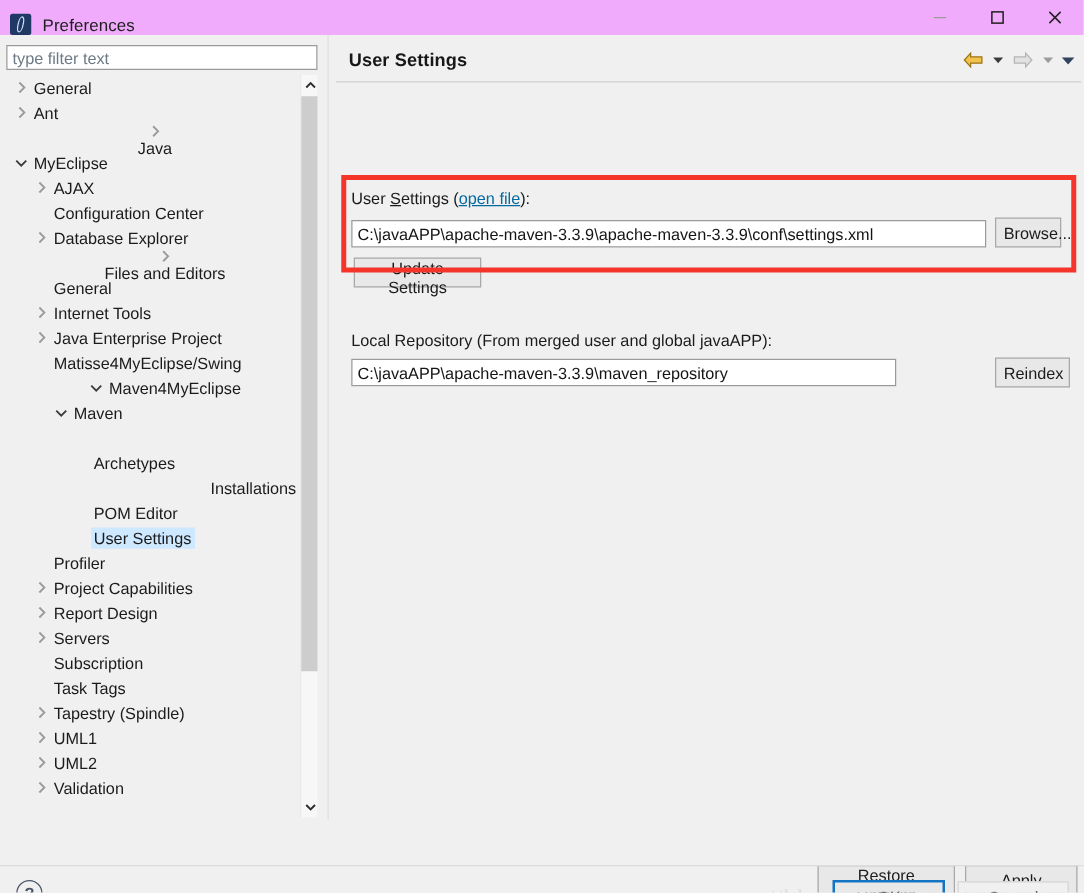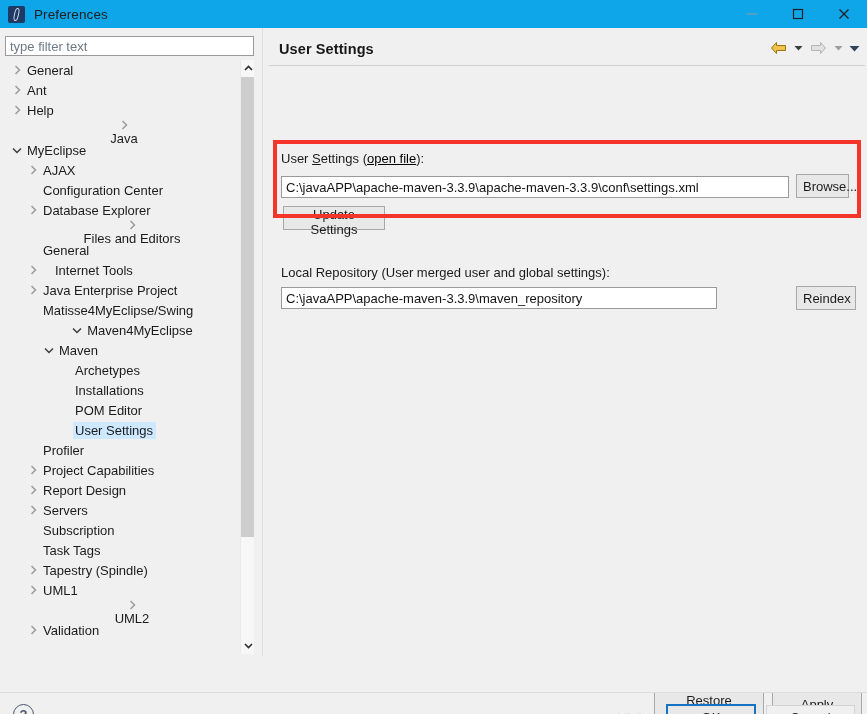--- a/index.html
+++ b/index.html
@@ -13,23 +13,23 @@
     font-family: "Liberation Sans", sans-serif;
     font-size: 13px;
     color: #1b1b1b;
     overflow: hidden;
     position: relative;
   }
 
   
   #titlebar {
     height: 28px;
-    background: #0ea5e9;
-    display: flex;
-    align-items: center;
+    background: #f0abfc;
+    display: flex;
+    align-items: flex-end;
     position: relative;
   }
   #app-icon {
     width: 17px;
     height: 17px;
     margin-left: 8px;
     margin-right: 9px;
     background: #1f3864;
     border-radius: 2px;
     position: relative;
@@ -222,21 +222,21 @@
   #content { position: relative; }
 
   .field-label {
     position: absolute;
     font-size: 13px;
     color: #1b1b1b;
     white-space: nowrap;
   }
   .mnemonic { text-decoration: underline; }
   .link {
-    color: #000000;
+    color: #0369a1;
     text-decoration: underline;
     cursor: pointer;
   }
   .txtbox {
     position: absolute;
     box-sizing: border-box;
     height: 22px;
     border: 1px solid #9a9a9a;
     background: #ffffff;
     font-family: "Liberation Sans", sans-serif;
@@ -378,28 +378,20 @@
           <span class="tlabel">General</span>
         </div>
         <div class="tnode" style="padding-left: 4px;">
           <span class="twist">
             <svg width="7" height="10" viewBox="0 0 7 10">
               <path d="M1.5 1 L5.5 5 L1.5 9" fill="none" stroke="#9b9b9b" stroke-width="1.5"></path>
             </svg>
           </span>
           <span class="tlabel">Ant</span>
         </div>
-        <div class="tnode" style="padding-left: 4px;">
-          <span class="twist">
-            <svg width="7" height="10" viewBox="0 0 7 10">
-              <path d="M1.5 1 L5.5 5 L1.5 9" fill="none" stroke="#9b9b9b" stroke-width="1.5"></path>
-            </svg>
-          </span>
-          <span class="tlabel">Help</span>
-        </div>
         <div class="tnode" style="padding-left: 4px; flex-direction: column;">
           <span class="twist">
             <svg width="7" height="10" viewBox="0 0 7 10">
               <path d="M1.5 1 L5.5 5 L1.5 9" fill="none" stroke="#9b9b9b" stroke-width="1.5"></path>
             </svg>
           </span>
           <span class="tlabel">Java</span>
         </div>
         <div class="tnode" style="padding-left: 4px;">
           <span class="twist">
@@ -434,21 +426,21 @@
             <svg width="7" height="10" viewBox="0 0 7 10">
               <path d="M1.5 1 L5.5 5 L1.5 9" fill="none" stroke="#9b9b9b" stroke-width="1.5"></path>
             </svg>
           </span>
           <span class="tlabel">Files and Editors</span>
         </div>
         <div class="tnode" style="padding-left: 20px;">
           <span class="twist"></span>
           <span class="tlabel">General</span>
         </div>
-        <div class="tnode" style="padding-left: 20px; gap: 12px;">
+        <div class="tnode" style="padding-left: 20px;">
           <span class="twist">
             <svg width="7" height="10" viewBox="0 0 7 10">
               <path d="M1.5 1 L5.5 5 L1.5 9" fill="none" stroke="#9b9b9b" stroke-width="1.5"></path>
             </svg>
           </span>
           <span class="tlabel">Internet Tools</span>
         </div>
         <div class="tnode" style="padding-left: 20px;">
           <span class="twist">
             <svg width="7" height="10" viewBox="0 0 7 10">
@@ -470,30 +462,30 @@
           <span class="tlabel">Maven4MyEclipse</span>
         </div>
         <div class="tnode" style="padding-left: 36px;">
           <span class="twist">
             <svg width="10" height="7" viewBox="0 0 10 7">
               <path d="M1 1.5 L5 5.5 L9 1.5" fill="none" stroke="#3c3c3c" stroke-width="1.5"></path>
             </svg>
           </span>
           <span class="tlabel">Maven</span>
         </div>
+        <div class="tnode" style="padding-left: 52px; margin-top: 20px;">
+          <span class="twist"></span>
+          <span class="tlabel">Archetypes</span>
+        </div>
+        <div class="tnode" style="padding-left: 52px; justify-content: flex-end;">
+          <span class="twist"></span>
+          <span class="tlabel">Installations</span>
+        </div>
         <div class="tnode" style="padding-left: 52px;">
           <span class="twist"></span>
-          <span class="tlabel">Archetypes</span>
-        </div>
-        <div class="tnode" style="padding-left: 52px;">
-          <span class="twist"></span>
-          <span class="tlabel">Installations</span>
-        </div>
-        <div class="tnode" style="padding-left: 52px;">
-          <span class="twist"></span>
           <span class="tlabel">POM Editor</span>
         </div>
         <div class="tnode sel" style="padding-left: 52px;">
           <span class="twist"></span>
           <span class="tlabel">User Settings</span>
         </div>
         <div class="tnode" style="padding-left: 20px;">
           <span class="twist"></span>
           <span class="tlabel">Profiler</span>
         </div>
@@ -538,21 +530,21 @@
           <span class="tlabel">Tapestry (Spindle)</span>
         </div>
         <div class="tnode" style="padding-left: 20px;">
           <span class="twist">
             <svg width="7" height="10" viewBox="0 0 7 10">
               <path d="M1.5 1 L5.5 5 L1.5 9" fill="none" stroke="#9b9b9b" stroke-width="1.5"></path>
             </svg>
           </span>
           <span class="tlabel">UML1</span>
         </div>
-        <div class="tnode" style="padding-left: 20px; flex-direction: column;">
+        <div class="tnode" style="padding-left: 20px;">
           <span class="twist">
             <svg width="7" height="10" viewBox="0 0 7 10">
               <path d="M1.5 1 L5.5 5 L1.5 9" fill="none" stroke="#9b9b9b" stroke-width="1.5"></path>
             </svg>
           </span>
           <span class="tlabel">UML2</span>
         </div>
         <div class="tnode" style="padding-left: 20px;">
           <span class="twist">
             <svg width="7" height="10" viewBox="0 0 7 10">
@@ -620,21 +612,21 @@
       </div>
 
       <input class="txtbox" style="left: 12px; top: 110px; width: 508px;" value="C:\javaAPP\apache-maven-3.3.9\apache-maven-3.3.9\conf\settings.xml">
 
       <button class="btn" style="left:527px; top:108px; width:53px;">Browse...</button>
 
       <button class="btn" style="left:14px; top:140px; width:102px;">Update Settings</button>
 
       <div id="red-box"></div>
 
-      <div class="field-label" style="left:12px; top:199px;">Local Repository (User merged user and global settings):</div>
+      <div class="field-label" style="left:12px; top:199px;">Local Repository (From merged user and global javaAPP):</div>
 
       <input class="txtbox" style="left: 12px; top: 221px; width: 436px;" value="C:\javaAPP\apache-maven-3.3.9\maven_repository">
 
       <button class="btn" style="left:527px; top:220px; width:60px;">Reindex</button>
 
       <button class="btn" style="left:385px; top:626px; width:110px; height:25px;">Restore Defaults</button>
       <button class="btn" style="left:503px; top:626px; width:90px; height:25px;">Apply</button>
     </div>
   </div>
 

